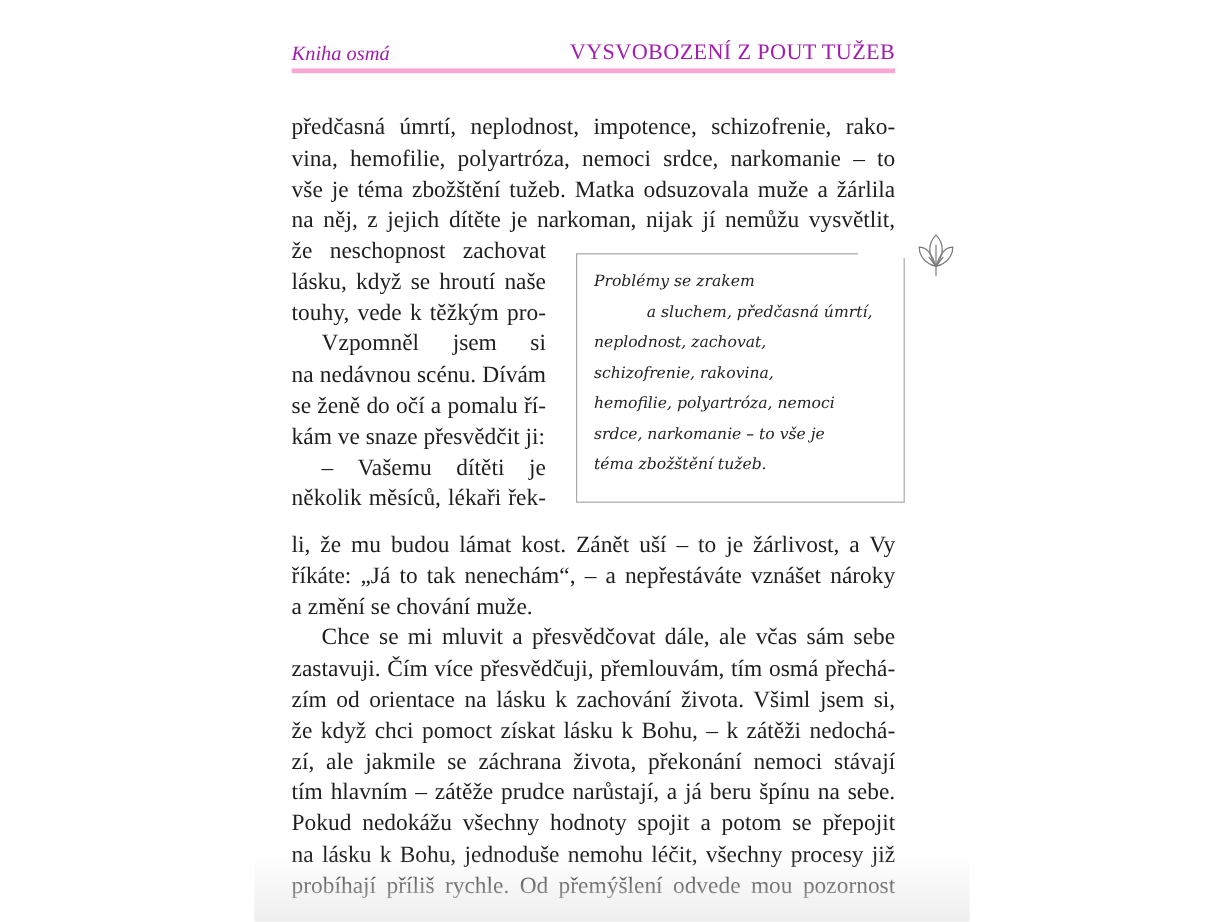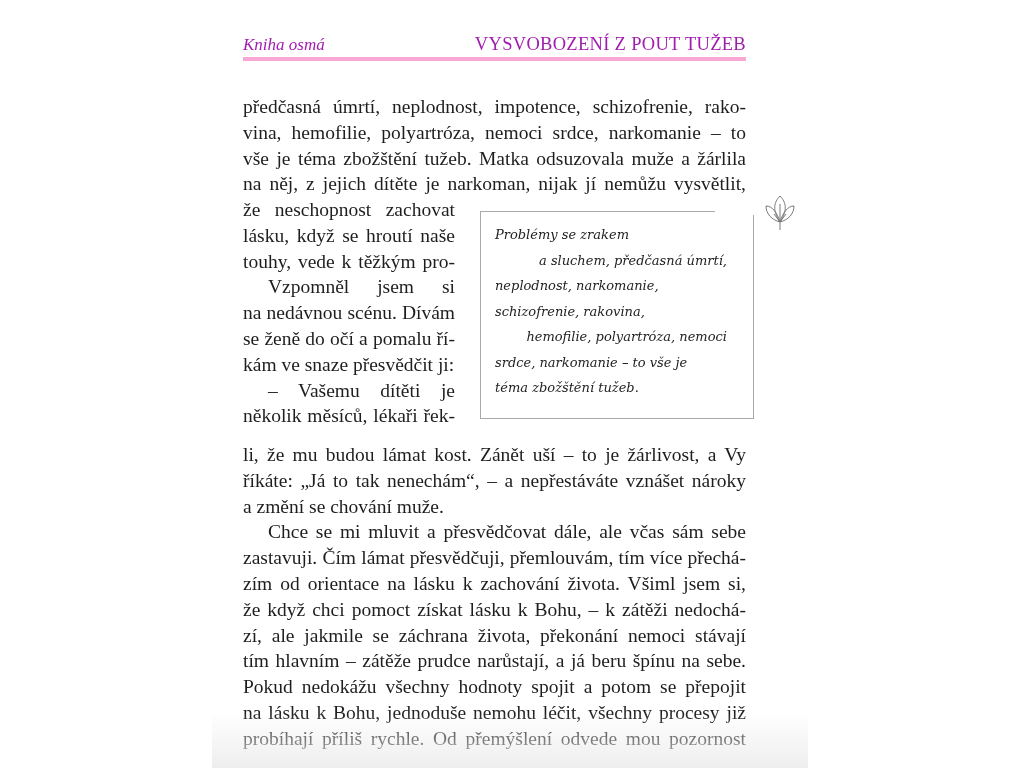--- a/index.html
+++ b/index.html
@@ -84,23 +84,23 @@
   <span class="line">kám ve snaze přesvědčit ji:</span>
   <span class="line justify indent">– Vašemu dítěti je</span>
   <span class="line justify">několik měsíců, lékaři řek-</span>
 </div>
 
 <div class="pullquote">
   <div class="pq-gapmask"></div>
   <div class="pq-text">
     <span class="line" style="height:25.5px;line-height:25.5px;">Problémy se zrakem</span>
     <span class="line" style="height:25.5px;line-height:25.5px;margin-left:44px;">a sluchem, předčasná úmrtí,</span>
-    <span class="line" style="height:25.5px;line-height:25.5px;">neplodnost, narkomanie,</span>
+    <span class="line" style="height:25.5px;line-height:25.5px;">neplodnost, zachovat,</span>
     <span class="line" style="height:25.5px;line-height:25.5px;">schizofrenie, rakovina,</span>
-    <span class="line" style="height:25.5px;line-height:25.5px;text-align:right;">hemofilie, polyartróza, nemoci</span>
+    <span class="line" style="height:25.5px;line-height:25.5px;">hemofilie, polyartróza, nemoci</span>
     <span class="line" style="height:25.5px;line-height:25.5px;">srdce, narkomanie – to vše je</span>
     <span class="line" style="height:25.5px;line-height:25.5px;">téma zbožštění tužeb.</span>
   </div>
 </div>
 
 <svg class="lotus-icon" viewBox="0 0 36 40">
   <g fill="none" stroke="#7a7a7a" stroke-width="1">
     <path d="M18 4 C12 10, 10 18, 18 30 C26 18, 24 10, 18 4 Z"></path>
     <path d="M18 30 C10 28, 4 22, 4 14 C10 14, 15 20, 18 30 Z"></path>
     <path d="M18 30 C26 28, 32 22, 32 14 C26 14, 21 20, 18 30 Z"></path>
@@ -108,21 +108,21 @@
     <path d="M18 30 L12 22"></path>
     <path d="M18 30 L24 22"></path>
   </g>
 </svg>
 
 <div class="text block-bottom">
   <span class="line justify">li, že mu budou lámat kost. Zánět uší – to je žárlivost, a Vy</span>
   <span class="line justify">říkáte: „Já to tak nenechám“, – a nepřestáváte vznášet nároky</span>
   <span class="line">a změní se chování muže.</span>
   <span class="line justify indent">Chce se mi mluvit a přesvědčovat dále, ale včas sám sebe</span>
-  <span class="line justify">zastavuji. Čím lámat přesvědčuji, přemlouvám, tím více přechá-</span>
+  <span class="line justify">zastavuji. Čím více přesvědčuji, přemlouvám, tím osmá přechá-</span>
   <span class="line justify">zím od orientace na lásku k zachování života. Všiml jsem si,</span>
   <span class="line justify">že když chci pomoct získat lásku k Bohu, – k zátěži nedochá-</span>
   <span class="line justify">zí, ale jakmile se záchrana života, překonání nemoci stávají</span>
   <span class="line justify">tím hlavním – zátěže prudce narůstají, a já beru špínu na sebe.</span>
   <span class="line justify">Pokud nedokážu všechny hodnoty spojit a potom se přepojit</span>
   <span class="line justify">na lásku k Bohu, jednoduše nemohu léčit, všechny procesy již</span>
   <span class="line justify">probíhají příliš rychle. Od přemýšlení odvede mou pozornost</span>
 </div>
 
 <div class="page-fade"></div>

